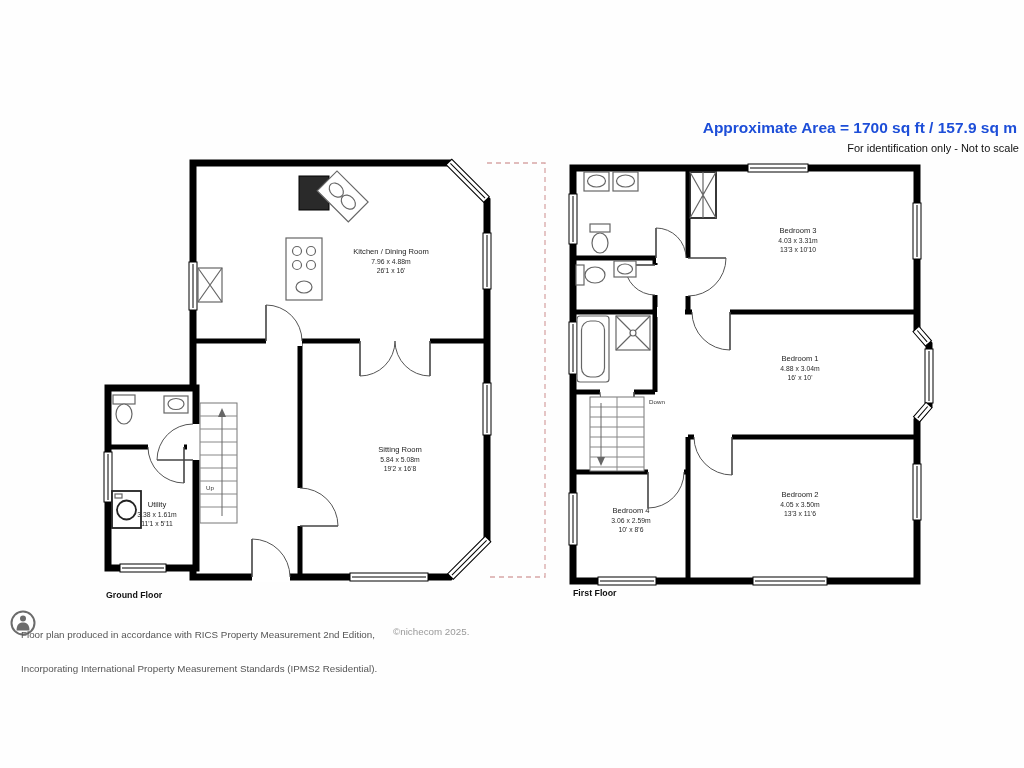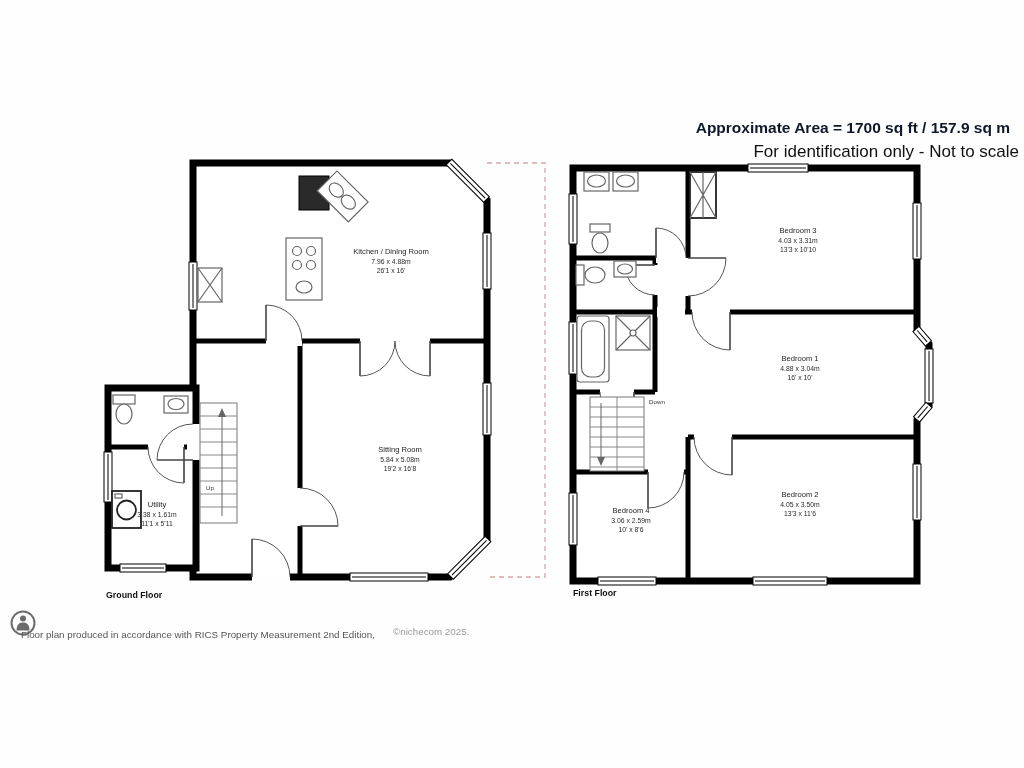--- a/index.html
+++ b/index.html
@@ -4,26 +4,26 @@
 <style>
   * { margin:0; padding:0; box-sizing:border-box; }
   html,body { background:#ffffff; }
   body {
     width:1024px; height:768px; position:relative; overflow:hidden;
     font-family:"Liberation Sans", sans-serif;
   }
   .page { position:absolute; inset:0; background:#fefefe; }
 
   .area-line {
-    position:absolute; top:119px; right:14px;
-    font-size:15.5px; font-weight:bold; color:#0f172a;
+    position:absolute; top:119px; right:7px;
+    font-size:15.5px; font-weight:bold; color:#1d4ed8;
   }
   .disclaimer-line {
     position:absolute; top:142px; right:5px;
-    font-size:17px; color:#111;
+    font-size:11px; color:#111;
   }
 
   .plan-svg { position:absolute; left:0; top:0; }
 
   
   .wall-outer { fill:#ffffff; stroke:#000; stroke-width:7; stroke-linejoin:miter; }
   .wall-inner { fill:none; stroke:#000; stroke-width:5; }
   .gap { fill:#ffffff; stroke:none; }
 
   
@@ -382,17 +382,18 @@
   </svg>
 
   <div class="footer">
     <svg class="footer-logo" width="26" height="26" viewBox="0 0 26 26">
       <circle cx="13" cy="13" r="11.5" fill="none" stroke="#6b6b6b" stroke-width="2"></circle>
       <circle cx="13" cy="8.5" r="3" fill="#6b6b6b"></circle>
       <path d="M6.5,20.5 C6.5,14 10,12.5 13,12.5 C16,12.5 19.5,14 19.5,20.5 Z" fill="#6b6b6b"></path>
     </svg>
     <div class="footer-lines">
       <div>Floor plan produced in accordance with RICS Property Measurement 2nd Edition,</div>
+      <div>Incorporating International Property Measurement Standards (IPMS2 Residential).</div>
     </div>
     <div class="copyright">©nichecom 2025.</div>
   </div>
 
 </div>
 
 </body></html>

